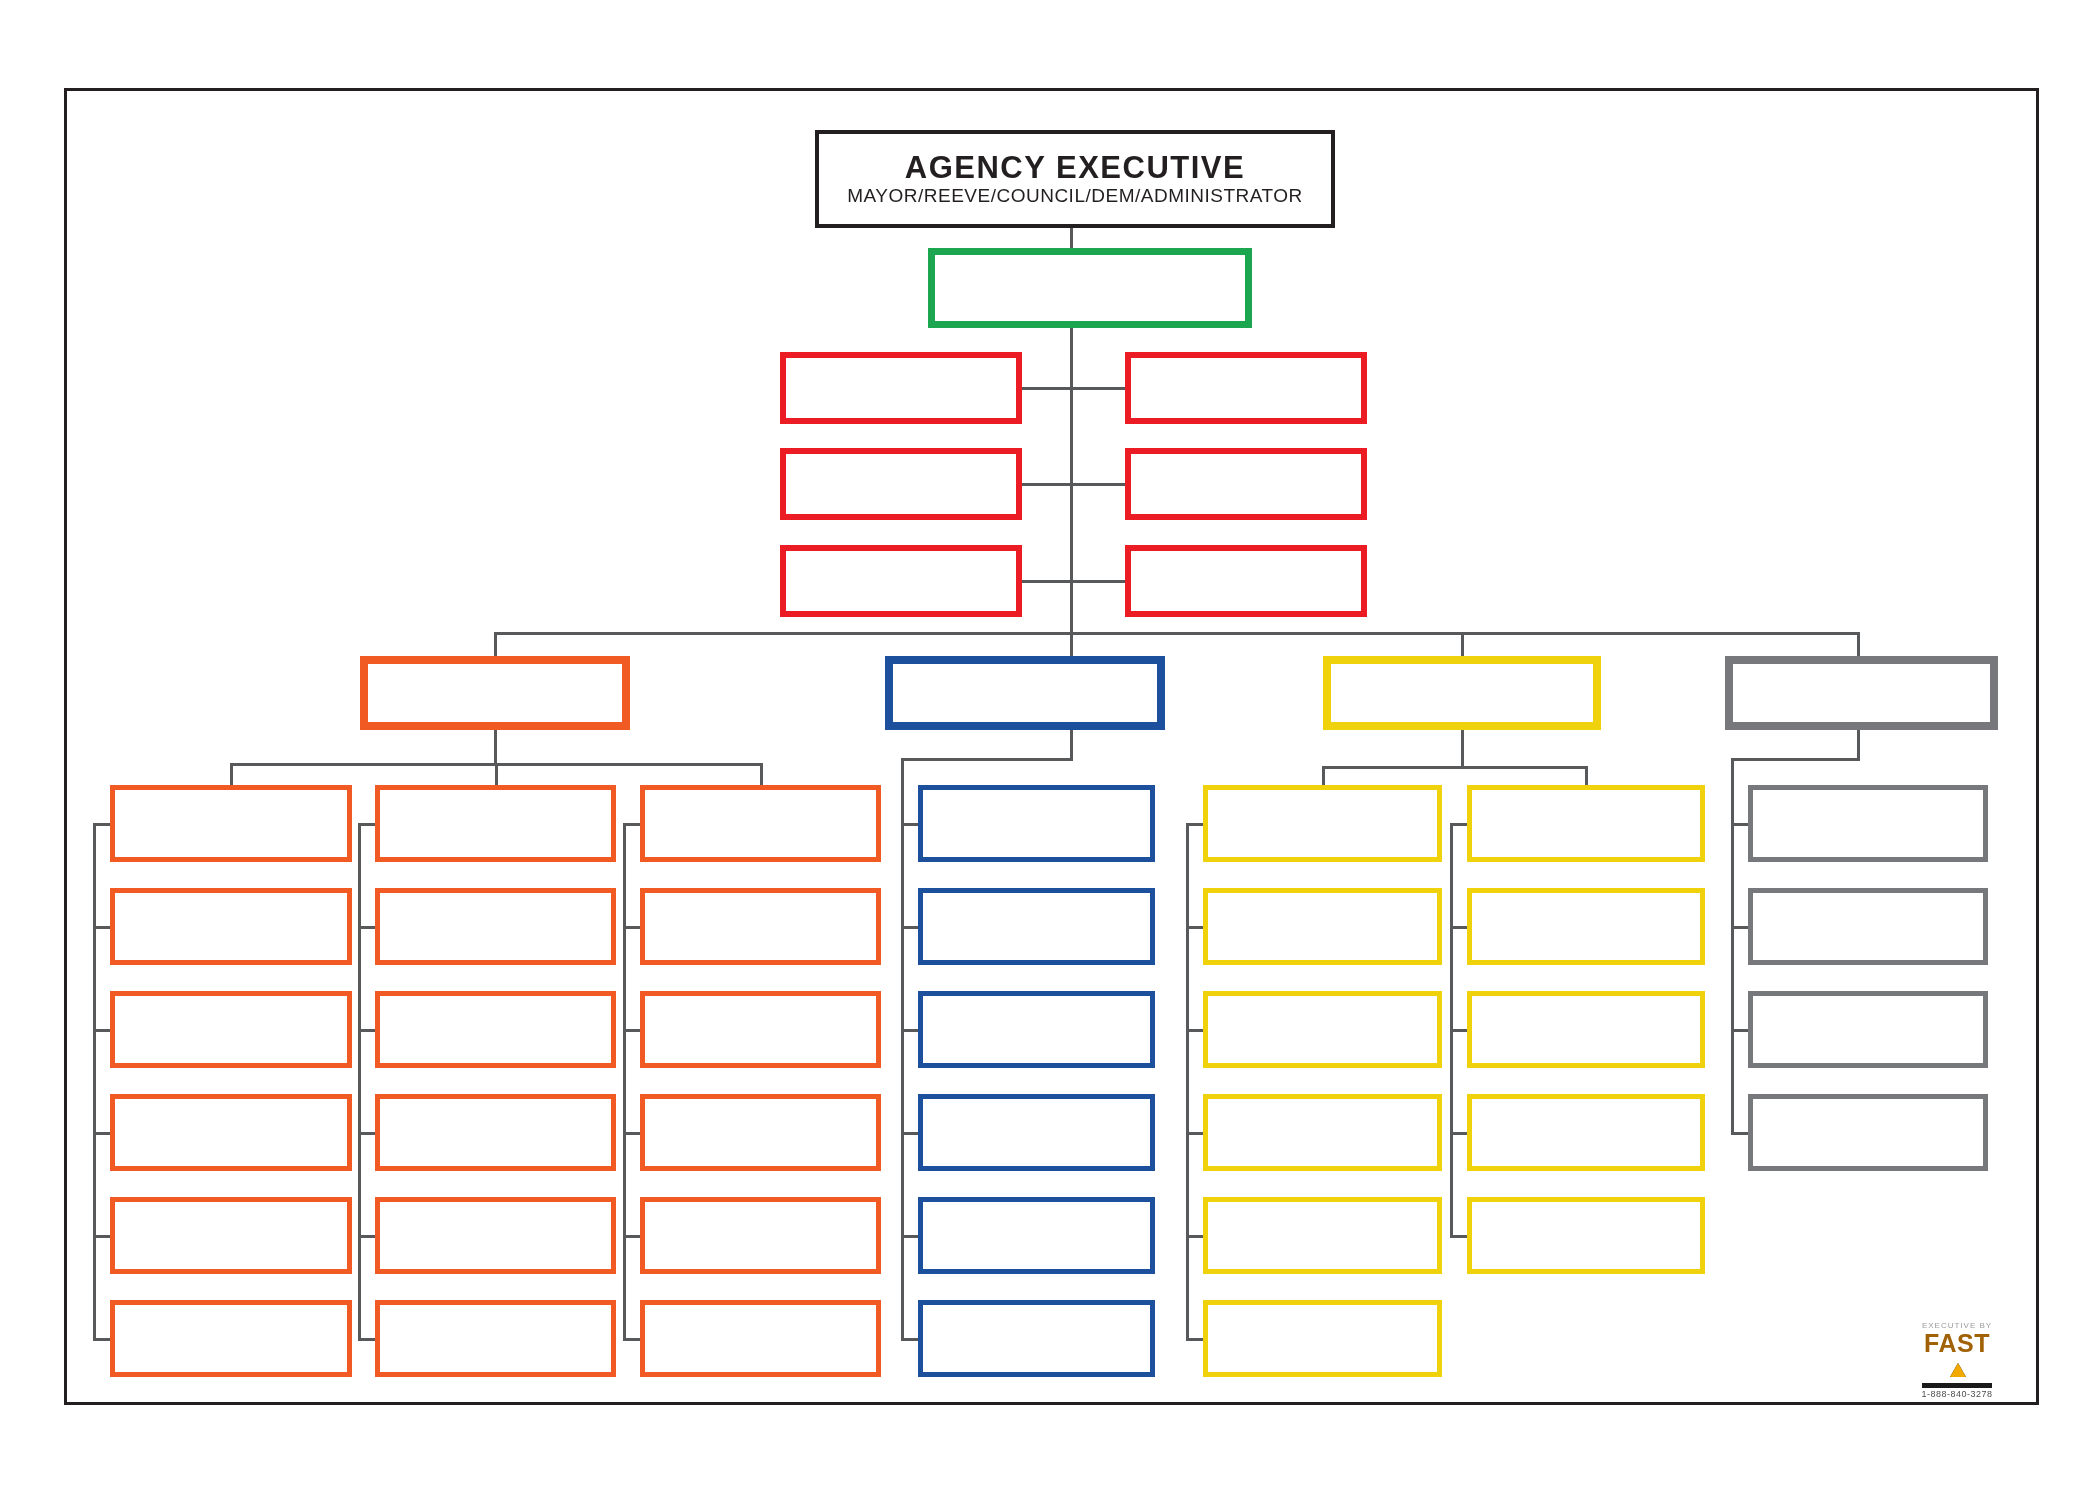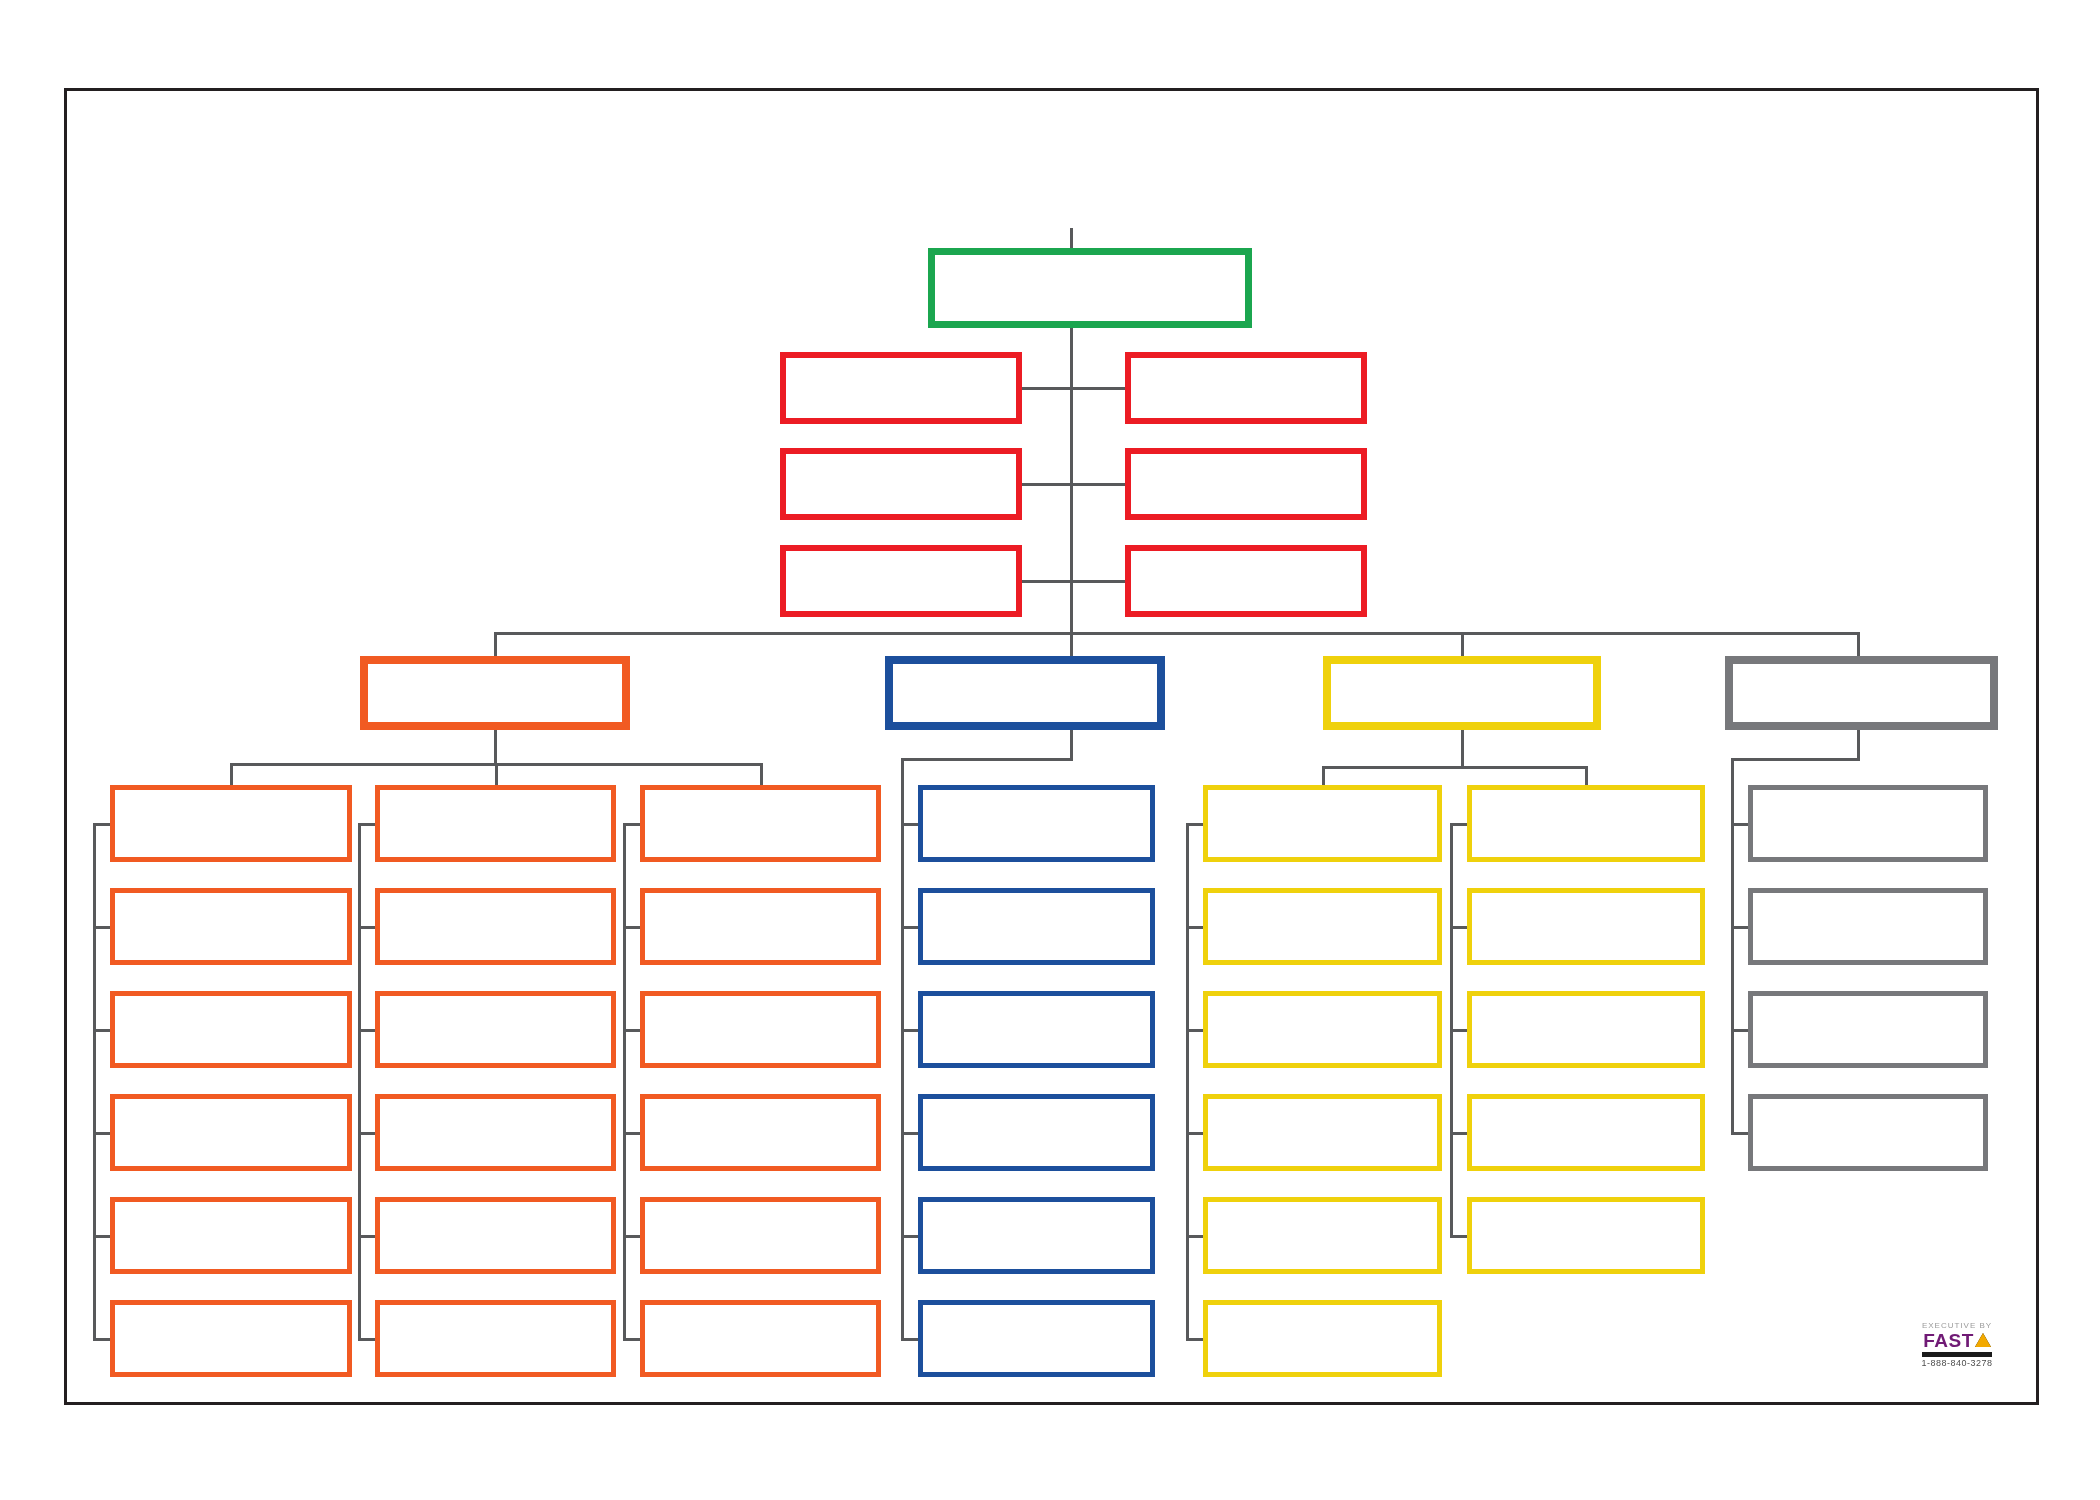--- a/index.html
+++ b/index.html
@@ -9,21 +9,21 @@
                border:3px solid #231f20;background:#ffffff;}
   .line{position:absolute;background:#58595b;}
   .obox{position:absolute;background:#ffffff;box-sizing:border-box;}
   .title-box{position:absolute;left:815px;top:130px;width:520px;height:98px;
              border:4px solid #231f20;background:#ffffff;box-sizing:border-box;
              display:flex;flex-direction:column;align-items:center;justify-content:center;}
   .title-main{font-size:31px;font-weight:bold;letter-spacing:1.5px;color:#231f20;line-height:1.1;}
   .title-sub{font-size:19px;color:#231f20;letter-spacing:0.5px;line-height:1.2;}
   .logo{position:absolute;left:1918px;top:1322px;width:78px;text-align:center;line-height:1;}
   .logo-designed{font-size:8px;color:#9b9b9b;letter-spacing:1px;}
-  .logo-brand{font-size:19px;font-weight:900;color:#701a75;letter-spacing:0.5px;margin-top:1px;}
+  .logo-brand{font-size:25px;font-weight:900;color:#a16207;letter-spacing:0.5px;margin-top:1px;}
   .logo-tri{display:inline-block;width:0;height:0;border-left:8px solid transparent;
             border-right:8px solid transparent;border-bottom:14px solid #f2a900;
             vertical-align:baseline;margin-left:1px;filter:drop-shadow(0 0 0.6px #000);}
   .logo-bar{height:5px;background:#1a1a1a;margin:2px 4px 2px 4px;}
   .logo-phone{font-size:9px;color:#4d4d4d;letter-spacing:0.5px;}
 </style>
 </head>
 <body>
 
 <div class="canvas">
@@ -144,20 +144,24 @@
       <div class="obox" style="left: 1725px; top: 656px; width: 273px; height: 74px; border: 8px solid rgb(119, 120, 123);"></div>
       <div class="obox" style="left: 928px; top: 248px; width: 324px; height: 80px; border: 7px solid rgb(27, 166, 79);"></div>
       <div class="obox" style="left: 780px; top: 352px; width: 242px; height: 72px; border: 6px solid rgb(236, 28, 36);"></div>
       <div class="obox" style="left: 1125px; top: 352px; width: 242px; height: 72px; border: 6px solid rgb(236, 28, 36);"></div>
       <div class="obox" style="left: 780px; top: 448px; width: 242px; height: 72px; border: 6px solid rgb(236, 28, 36);"></div>
       <div class="obox" style="left: 1125px; top: 448px; width: 242px; height: 72px; border: 6px solid rgb(236, 28, 36);"></div>
       <div class="obox" style="left: 780px; top: 545px; width: 242px; height: 72px; border: 6px solid rgb(236, 28, 36);"></div>
       <div class="obox" style="left: 1125px; top: 545px; width: 242px; height: 72px; border: 6px solid rgb(236, 28, 36);"></div>
     </div>
 
+  <div class="title-box">
+    <div class="title-main">AGENCY EXECUTIVE</div>
+    <div class="title-sub">MAYOR/REEVE/COUNCIL/DEM/ADMINISTRATOR</div>
+  </div>
 
   <div class="logo">
     <div class="logo-designed">EXECUTIVE BY</div>
     <div class="logo-brand"><span>FAST</span><span class="logo-tri"></span></div>
     <div class="logo-bar"></div>
     <div class="logo-phone">1-888-840-3278</div>
   </div>
 </div>
 
 </body></html>

